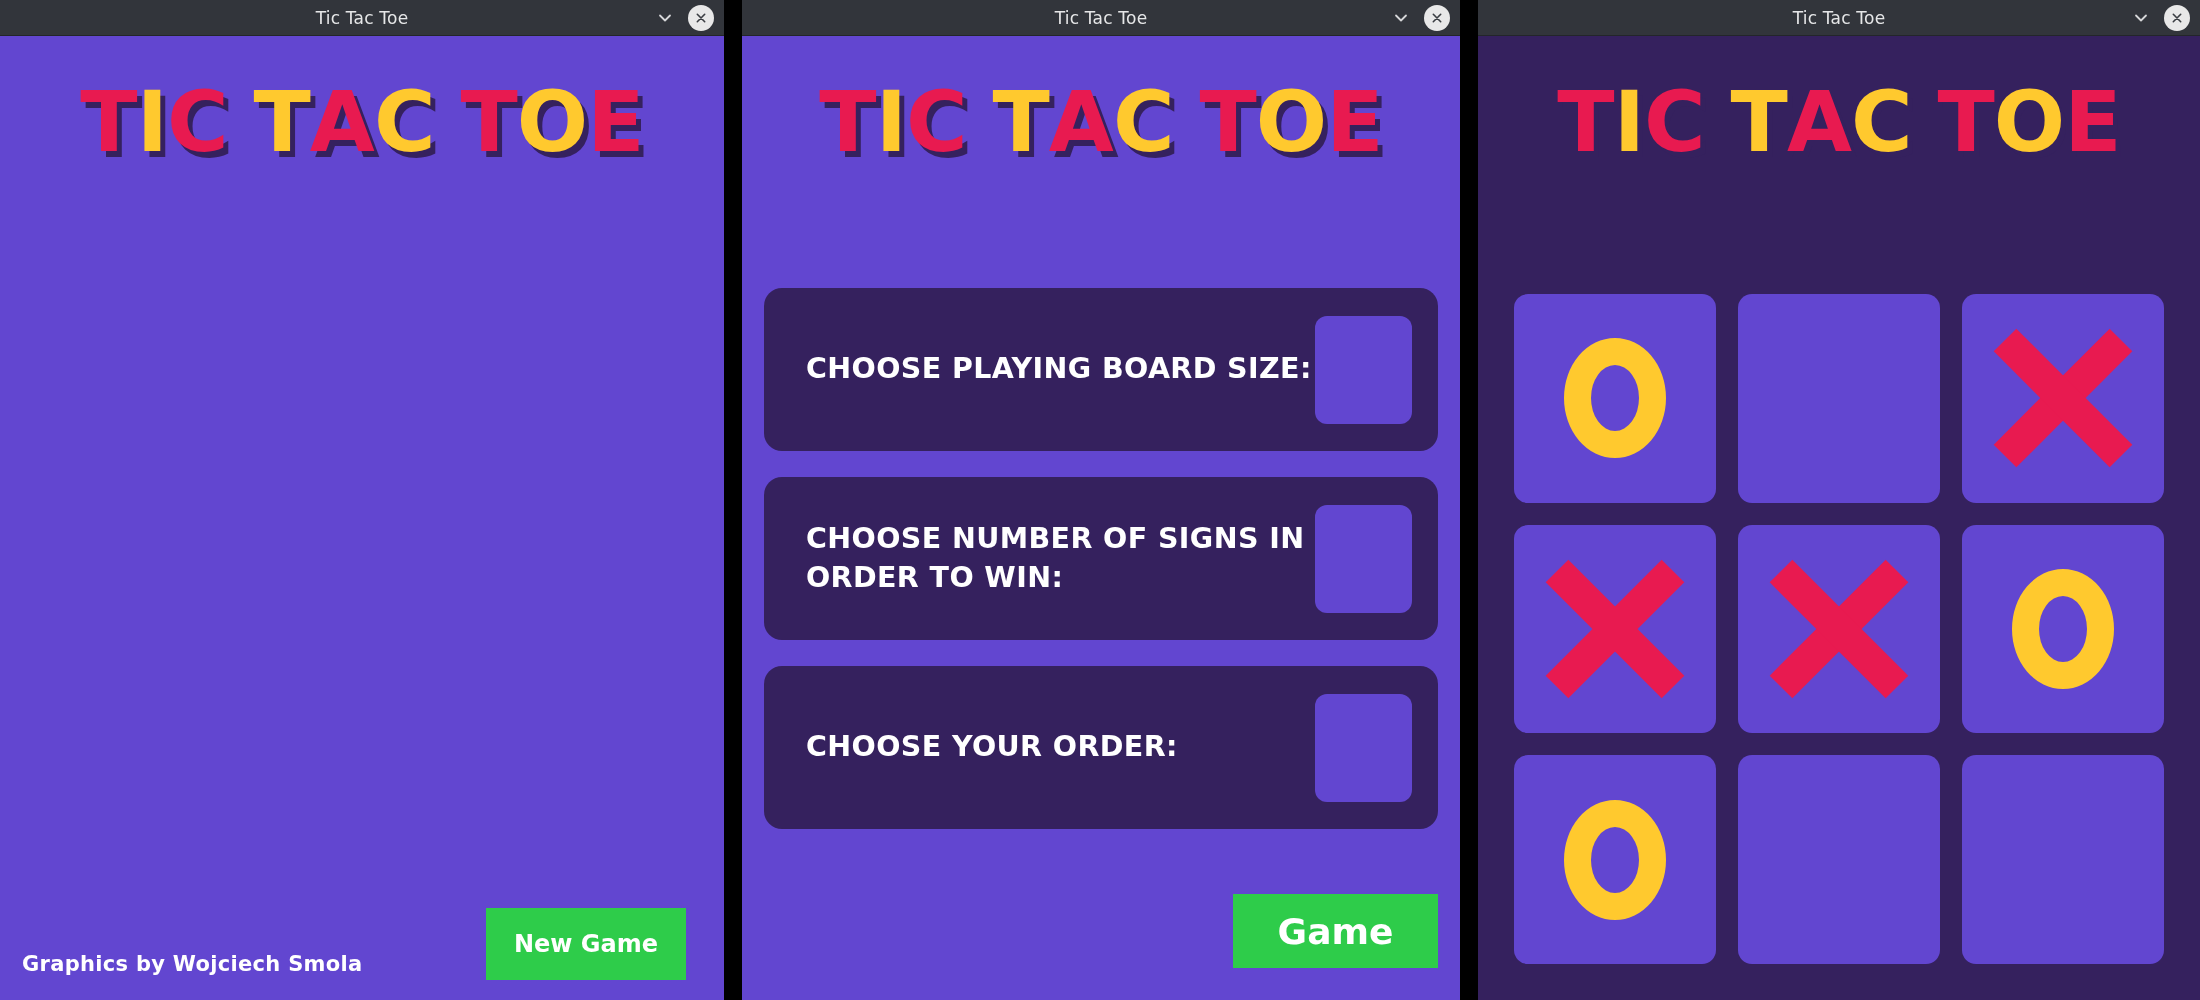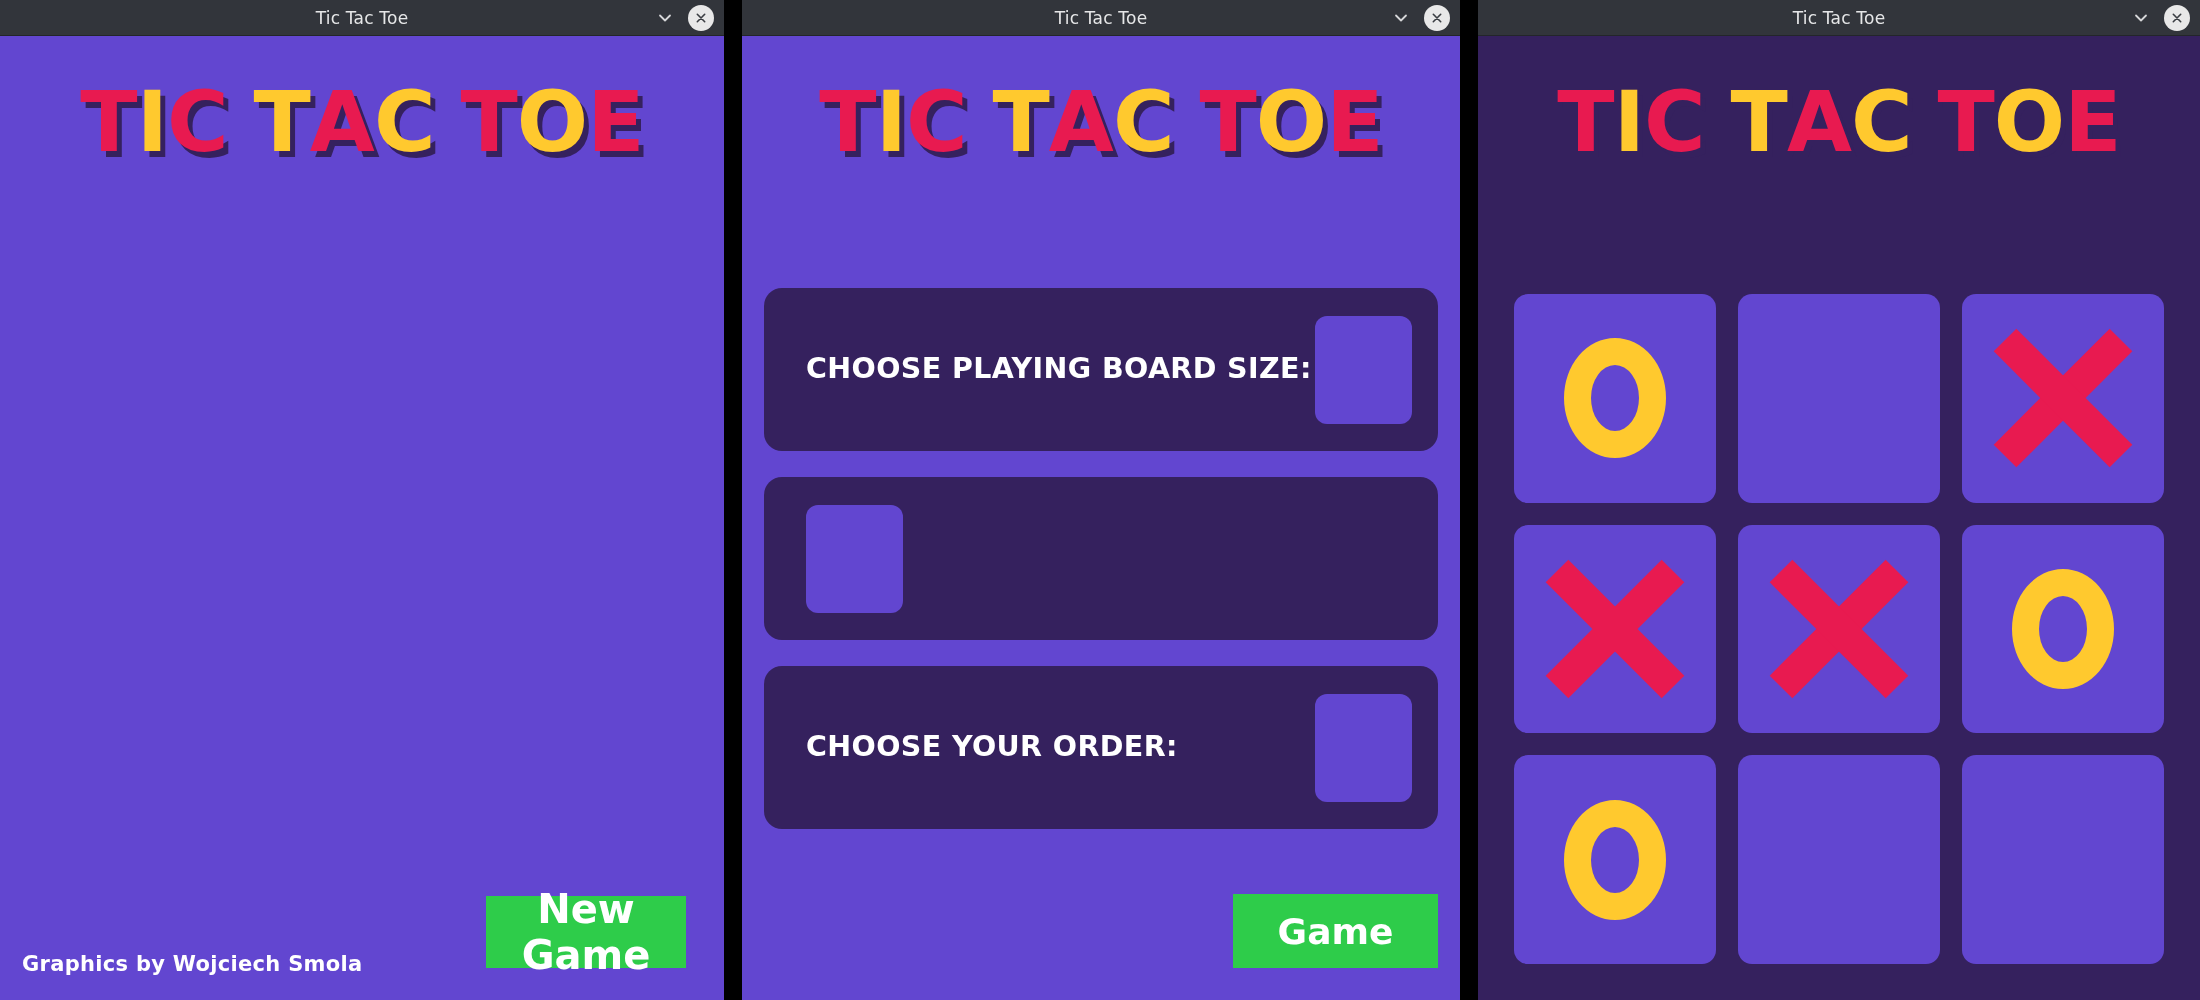--- a/index.html
+++ b/index.html
@@ -113,23 +113,23 @@
     color:#ffffff;
     font-weight:bold;
     display:flex;
     align-items:center;
     justify-content:center;
     cursor:pointer;
     border:none;
     font-family:"DejaVu Sans", sans-serif;
   }
   .btn-newgame{
-    right:38px; bottom:32px;
+    right:38px; bottom:20px;
     width:200px; height:72px;
-    font-size:40px;
+    font-size:24px;
     margin-top:28px;
   }
   .btn-start{
     right:22px; bottom:32px;
     width:205px; height:74px;
     font-size:36px;
   }
 
   
   .options{
@@ -266,20 +266,21 @@
       <div class="logo">
         <span style="color:#e81a50">T</span><span style="color:#ffc92e">I</span><span style="color:#e81a50">C</span><span class="sp"></span><span style="color:#ffc92e">T</span><span style="color:#e81a50">A</span><span style="color:#ffc92e">C</span><span class="sp"></span><span style="color:#e81a50">T</span><span style="color:#ffc92e">O</span><span style="color:#e81a50">E</span>
       </div>
 
       <div class="options">
         <div class="option-row">
           <div class="option-label">CHOOSE PLAYING BOARD SIZE:</div>
           <input class="option-input" type="text" value="" style="">
         </div>
         <div class="option-row">
+          <div class="option-label">CHOOSE NUMBER OF SIGNS IN ORDER TO WIN:</div>
           <input class="option-input" type="text" value="" style="">
         </div>
         <div class="option-row">
           <div class="option-label">CHOOSE YOUR ORDER:</div>
           <input class="option-input" type="text" value="" style="">
         </div>
       </div>
 
       <button class="btn-green btn-start">Game</button>
     </div>

